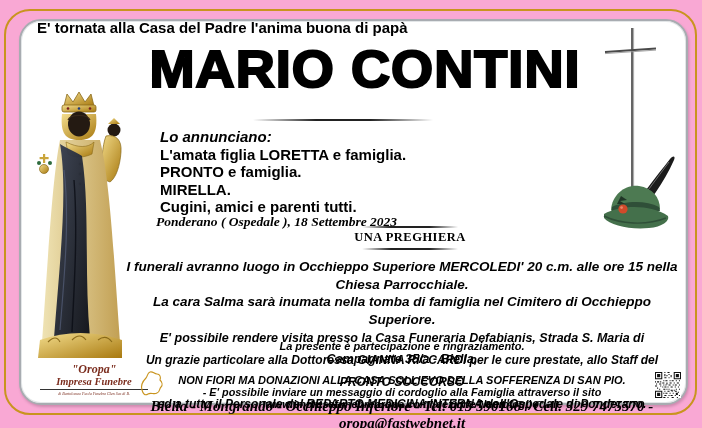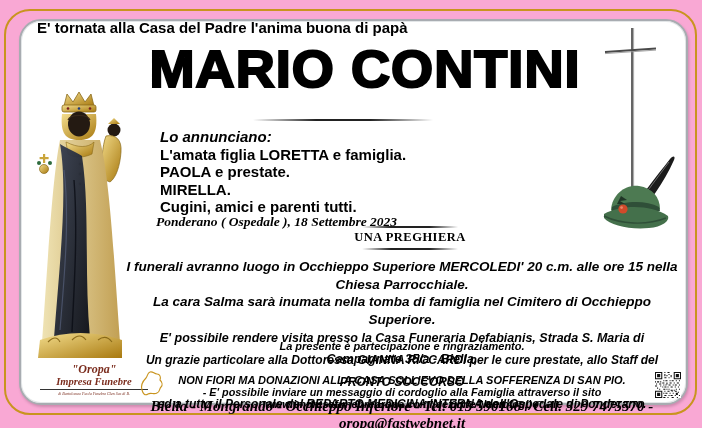--- a/index.html
+++ b/index.html
@@ -121,21 +121,21 @@
     <path d="M38 80 C44 130 38 190 34 240" stroke="#56607a" stroke-width="1.2" fill="none" opacity="0.7"></path>
     <path d="M48 90 C52 140 48 200 46 242" stroke="#0a0d14" stroke-width="1.4" fill="none" opacity="0.8"></path>
 
     <path d="M14 250 Q54 236 96 250 L96 268 L12 268 Z" fill="url(#gold)"></path>
     <path d="M22 252 Q30 244 34 252 M46 250 Q54 242 60 250 M72 250 Q80 244 86 252" stroke="#8a6a1a" stroke-width="1.1" fill="none"></path>
   </svg>
 
   <div class="announce">
     <div class="label">Lo annunciano:</div>
     <div>L'amata figlia LORETTA e famiglia.</div>
-    <div>PAOLA e prestate.</div>
+    <div>PRONTO e famiglia.</div>
     <div>MIRELLA.</div>
     <div>Cugini, amici e parenti tutti.</div>
   </div>
   <div class="dateline">Ponderano ( Ospedale ), 18 Settembre 2023</div>
 
   <div class="prayer">
     <div class="rule"></div>
     <div class="txt">UNA PREGHIERA</div>
     <div class="rule"></div>
   </div>

